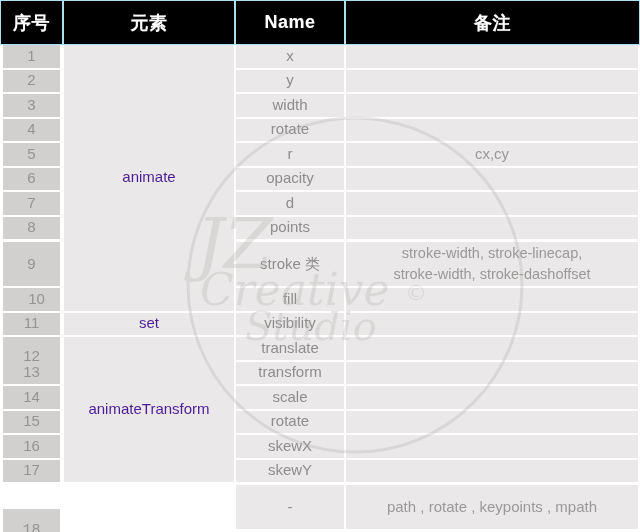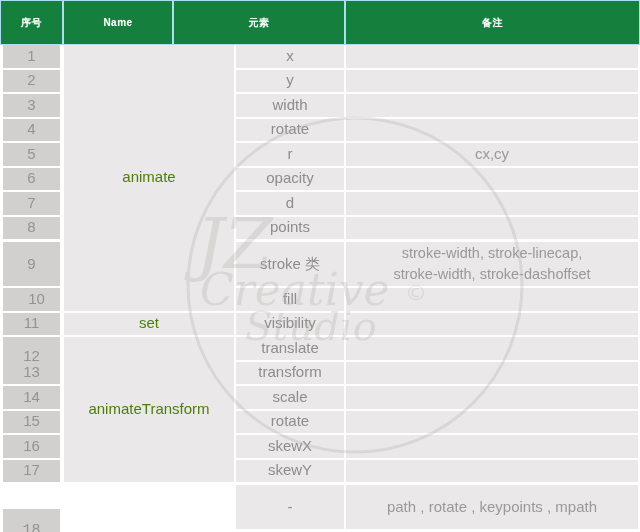--- a/index.html
+++ b/index.html
@@ -34,27 +34,27 @@
   .thead {
     position: relative;
     display: flex;
     height: 45px;
     background: #ffffff;
     box-sizing: border-box;
   }
   .th {
     box-sizing: border-box;
     height: 45px;
-    background: #15803d;
+    background: #000000;
     border: 1px solid #aadef0;
     display: flex;
     align-items: center;
     justify-content: center;
     color: #ffffff;
-    font-size: 10px;
+    font-size: 18px;
     font-weight: bold;
     letter-spacing: 0.5px;
     text-shadow: 0 0 1px rgba(255,255,255,.35);
   }
   .th.c1 { width: 63px; }
   .th.c2 { width: 172px; }
   .th.c3 { width: 110px; }
   .th.c4 { width: 295px; }
 
   
@@ -83,21 +83,21 @@
     width: 57px;
     background: #d2cfcf;
     color: #969393;
     font-size: 15px;
   }
   
   .c-el {
     left: 64px;
     width: 170px;
     background: #eae8e8;
-    color: #4d7c0f;
+    color: #4c1d95;
   }
   
   .c-name {
     left: 236px;
     width: 108px;
     background: #eae8e8;
     color: #8e8c8c;
   }
   
   .c-rem {
@@ -110,22 +110,22 @@
   .c-rem.small { font-size: 14.5px; }
   .c-rem .two-line { white-space: pre-line; line-height: 1.45; }
 </style>
 </head>
 <body>
 
 <div id="table-root">
 
   <div class="thead">
     <div class="th c1">序号</div>
+    <div class="th c2">元素</div>
     <div class="th c3">Name</div>
-    <div class="th c2">元素</div>
     <div class="th c4">备注</div>
   </div>
 
   <div class="tbody" id="tbody">
       <div class="cell c-num" style="top: 0px; height: 22.5px;">1</div>
       <div class="cell c-name" style="top: 0px; height: 22.5px;">x</div>
       <div class="cell c-rem" style="top: 0px; height: 22.5px;"></div>
       <div class="cell c-num" style="top: 24.5px; height: 22.5px;">2</div>
       <div class="cell c-name" style="top: 24.5px; height: 22.5px;">y</div>
       <div class="cell c-rem" style="top: 24.5px; height: 22.5px;"></div>

